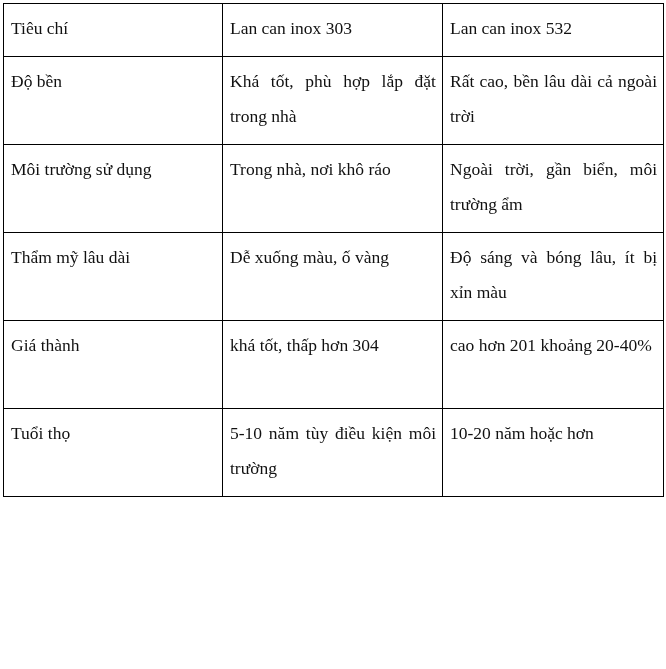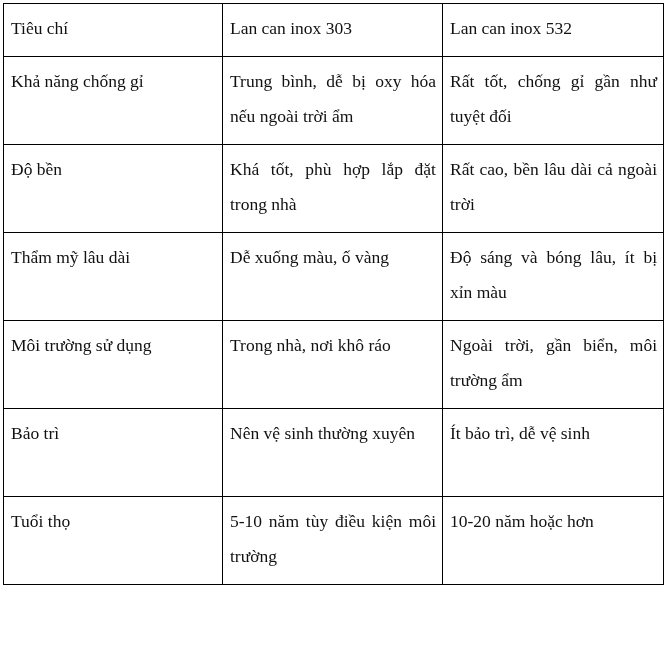--- a/index.html
+++ b/index.html
@@ -35,43 +35,38 @@
       <col class="c2">
       <col class="c3">
     </colgroup>
   <tbody>
       <tr class="hdr">
     <td>Tiêu chí</td>
     <td>Lan can inox 303</td>
     <td>Lan can inox 532</td>
   </tr>
   <tr class="row">
-    <td>Khả năng chống gỉ</td>
-    <td class="just">Trung bình, dễ bị oxy hóa nếu ngoài trời ẩm</td>
-    <td class="just">Rất tốt, chống gỉ gần như tuyệt đối</td>
-  </tr>
-  <tr class="row">
     <td>Độ bền</td>
     <td class="just">Khá tốt, phù hợp lắp đặt trong nhà</td>
     <td class="just">Rất cao, bền lâu dài cả ngoài trời</td>
+  </tr>
+  <tr class="row">
+    <td>Môi trường sử dụng</td>
+    <td class="just">Trong nhà, nơi khô ráo</td>
+    <td class="just">Ngoài trời, gần biển, môi trường ẩm</td>
   </tr>
   <tr class="row">
     <td>Thẩm mỹ lâu dài</td>
     <td class="just">Dễ xuống màu, ố vàng</td>
     <td class="just">Độ sáng và bóng lâu, ít bị xỉn màu</td>
   </tr>
   <tr class="row">
-    <td>Môi trường sử dụng</td>
-    <td class="just">Trong nhà, nơi khô ráo</td>
-    <td class="just">Ngoài trời, gần biển, môi trường ẩm</td>
-  </tr>
-  <tr class="row">
-    <td>Bảo trì</td>
-    <td class="just">Nên vệ sinh thường xuyên</td>
-    <td class="just">Ít bảo trì, dễ vệ sinh</td>
+    <td>Giá thành</td>
+    <td class="just">khá tốt, thấp hơn 304</td>
+    <td class="just">cao hơn 201 khoảng 20-40%</td>
   </tr>
   <tr class="row">
     <td>Tuổi thọ</td>
     <td class="just">5-10 năm tùy điều kiện môi trường</td>
     <td class="just">10-20 năm hoặc hơn</td>
   </tr>
 </tbody>
   </table>
 
 </body></html>

